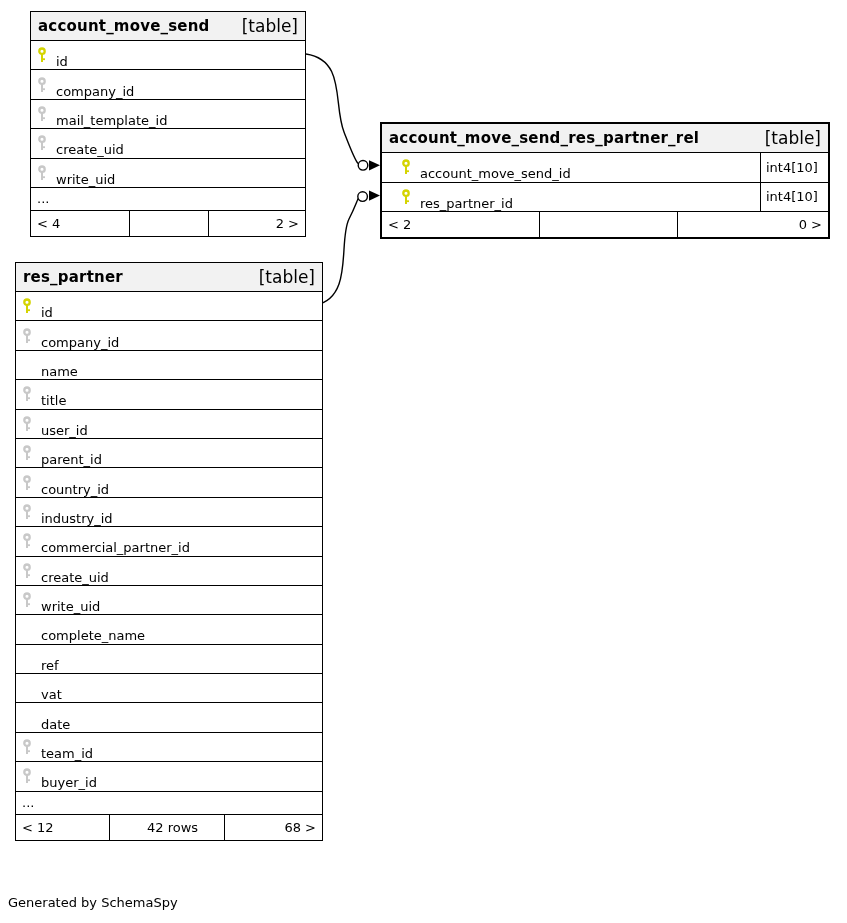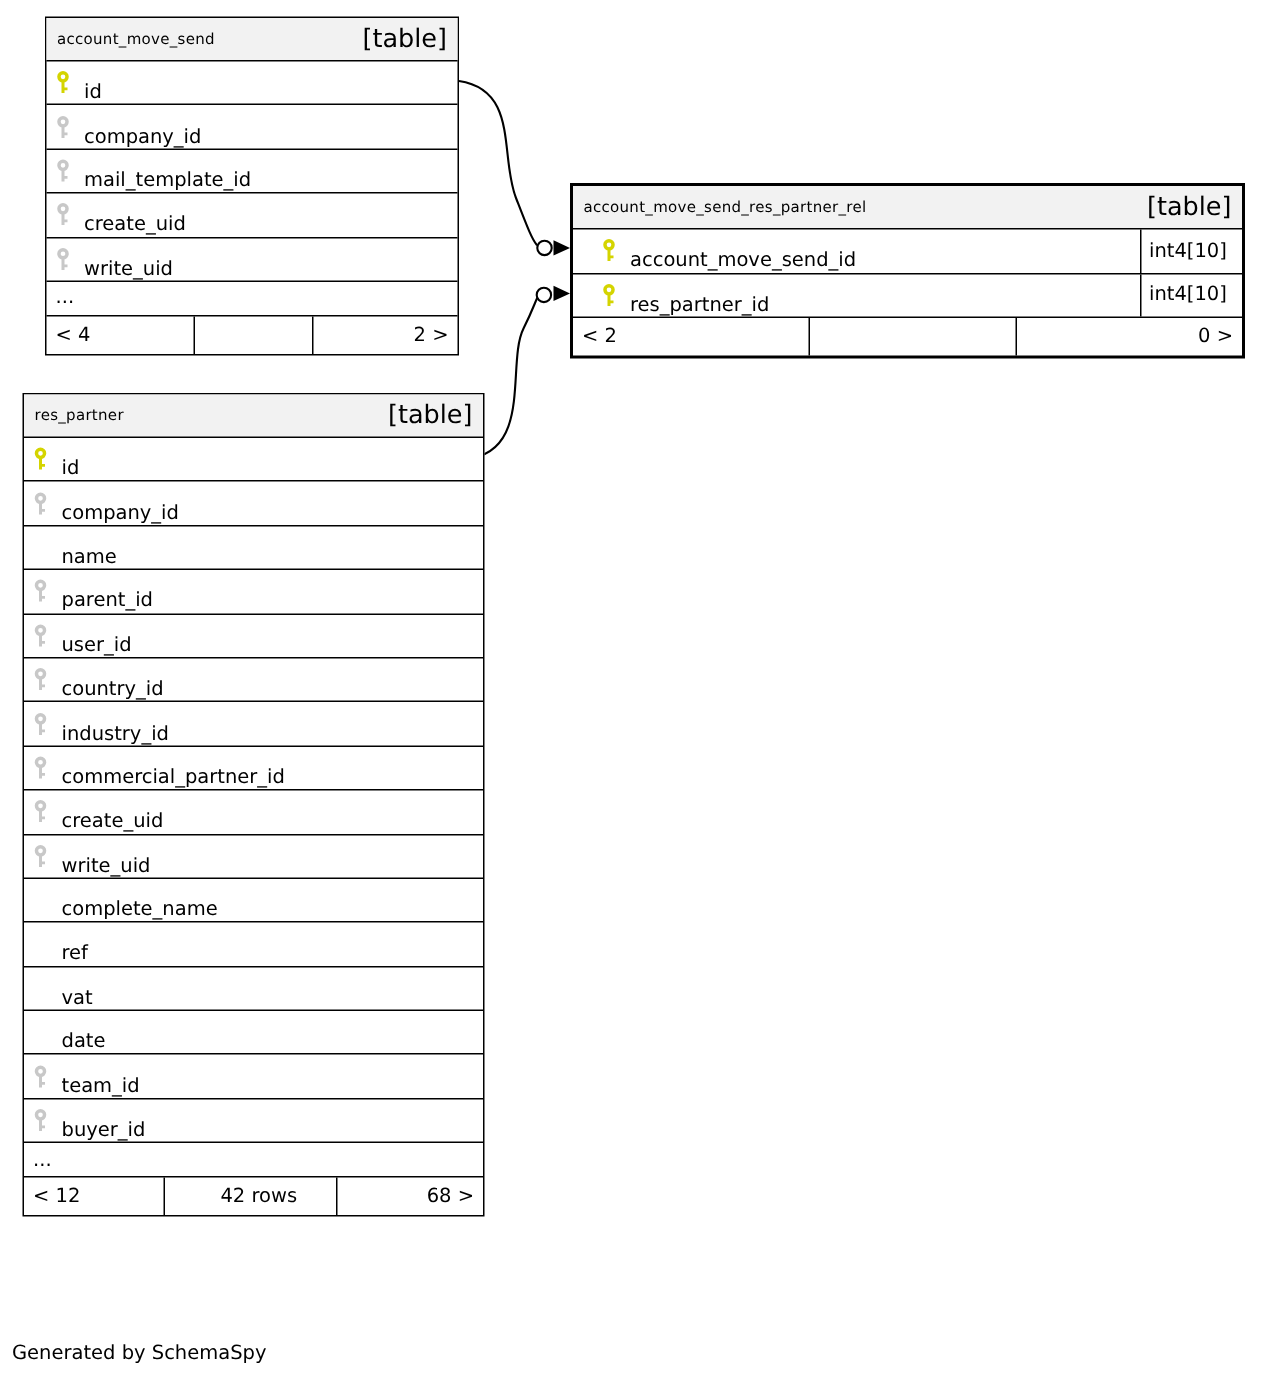--- a/index.html
+++ b/index.html
@@ -5,21 +5,21 @@
   html,body{margin:0;padding:0;}
   body{
     width:847px;height:923px;position:relative;background:#ffffff;
     font-family:"DejaVu Sans","Liberation Sans",sans-serif;
     font-size:13px;color:#000;overflow:hidden;
   }
   .tbl{position:absolute;background:#fff;border:1.5px solid #000;box-sizing:border-box;}
   .tbl.thick{border-width:2.5px;}
   .thead{display:flex;justify-content:space-between;align-items:center;
          background:#f2f2f2;height:28px;padding:0 7px;box-sizing:border-box;}
-  .tname{font-weight:normal;font-size:10px;letter-spacing:.2px;}
+  .tname{font-weight:bold;font-size:15px;letter-spacing:.2px;}
   .tbadge{font-size:17px;}
   .trow{display:flex;align-items:center;height:29.4px;border-top:1.3px solid #000;
         padding-left:6px;box-sizing:border-box;}
   .thick .trow{height:29.6px;padding-left:19px;}
   .keyicon{width:11px;height:16px;margin-right:8px;flex:0 0 11px;display:flex;align-items:center;}
   .collabel{flex:1;white-space:nowrap;margin-top:13px;}
   .typecell{width:68px;flex:0 0 68px;align-self:stretch;display:flex;align-items:center;
             border-left:1.3px solid #000;padding-left:5px;box-sizing:border-box;}
   .ellipsisrow{height:23px;display:flex;align-items:center;padding-left:6px;
                border-top:1.3px solid #000;box-sizing:border-box;}
@@ -186,31 +186,41 @@
         <span class="collabel">name</span>
       </div>
       <div class="trow">
         <span class="keyicon">
           <svg width="11" height="16" viewBox="0 0 11 16">
             <circle cx="5" cy="4.2" r="2.7" fill="none" stroke="#c8c8c8" stroke-width="2.3"></circle>
             <line x1="5" y1="7" x2="5" y2="15" stroke="#c8c8c8" stroke-width="2"></line>
             <line x1="5" y1="12.2" x2="8" y2="12.2" stroke="#c8c8c8" stroke-width="1.8"></line>
           </svg>
         </span>
+        <span class="collabel">title</span>
+      </div>
+      <div class="trow">
+        <span class="keyicon">
+          <svg width="11" height="16" viewBox="0 0 11 16">
+            <circle cx="5" cy="4.2" r="2.7" fill="none" stroke="#c8c8c8" stroke-width="2.3"></circle>
+            <line x1="5" y1="7" x2="5" y2="15" stroke="#c8c8c8" stroke-width="2"></line>
+            <line x1="5" y1="12.2" x2="8" y2="12.2" stroke="#c8c8c8" stroke-width="1.8"></line>
+          </svg>
+        </span>
+        <span class="collabel">user_id</span>
+      </div>
+      <div class="trow">
+        <span class="keyicon">
+          <svg width="11" height="16" viewBox="0 0 11 16">
+            <circle cx="5" cy="4.2" r="2.7" fill="none" stroke="#c8c8c8" stroke-width="2.3"></circle>
+            <line x1="5" y1="7" x2="5" y2="15" stroke="#c8c8c8" stroke-width="2"></line>
+            <line x1="5" y1="12.2" x2="8" y2="12.2" stroke="#c8c8c8" stroke-width="1.8"></line>
+          </svg>
+        </span>
         <span class="collabel">parent_id</span>
-      </div>
-      <div class="trow">
-        <span class="keyicon">
-          <svg width="11" height="16" viewBox="0 0 11 16">
-            <circle cx="5" cy="4.2" r="2.7" fill="none" stroke="#c8c8c8" stroke-width="2.3"></circle>
-            <line x1="5" y1="7" x2="5" y2="15" stroke="#c8c8c8" stroke-width="2"></line>
-            <line x1="5" y1="12.2" x2="8" y2="12.2" stroke="#c8c8c8" stroke-width="1.8"></line>
-          </svg>
-        </span>
-        <span class="collabel">user_id</span>
       </div>
       <div class="trow">
         <span class="keyicon">
           <svg width="11" height="16" viewBox="0 0 11 16">
             <circle cx="5" cy="4.2" r="2.7" fill="none" stroke="#c8c8c8" stroke-width="2.3"></circle>
             <line x1="5" y1="7" x2="5" y2="15" stroke="#c8c8c8" stroke-width="2"></line>
             <line x1="5" y1="12.2" x2="8" y2="12.2" stroke="#c8c8c8" stroke-width="1.8"></line>
           </svg>
         </span>
         <span class="collabel">country_id</span>

